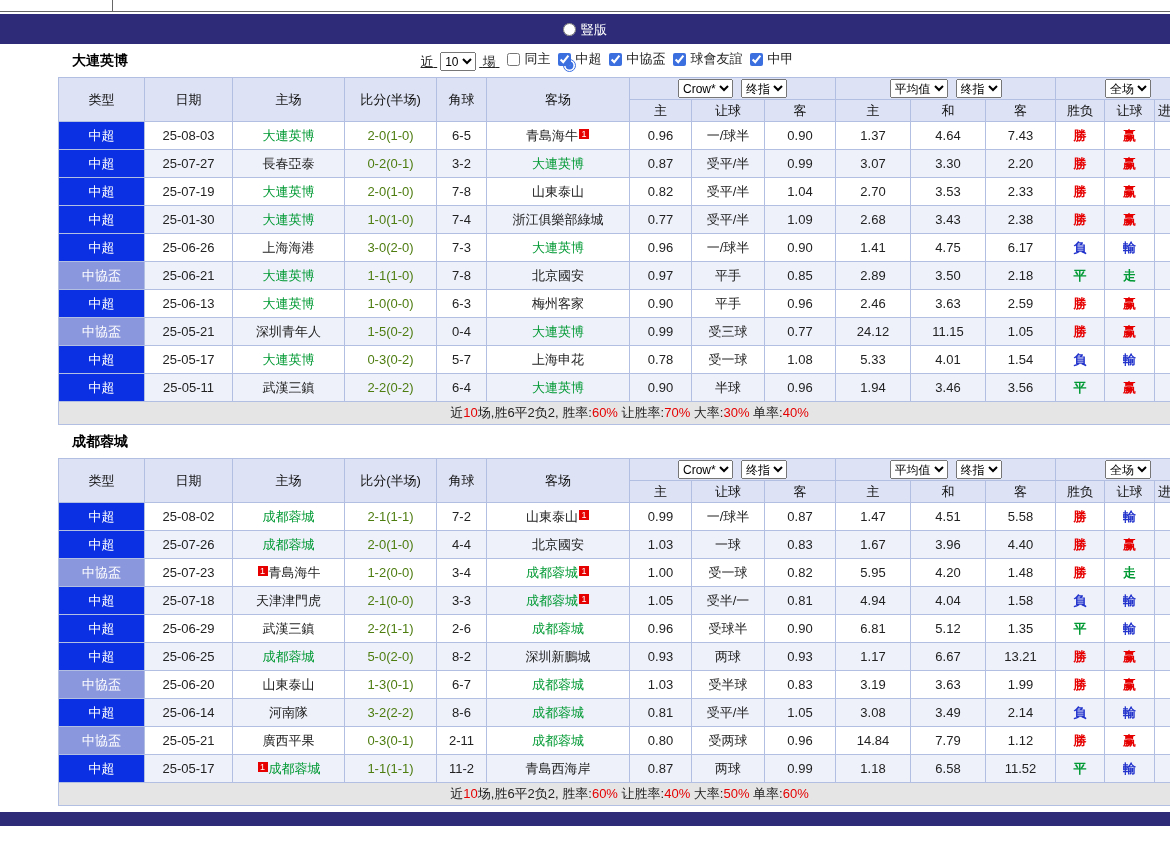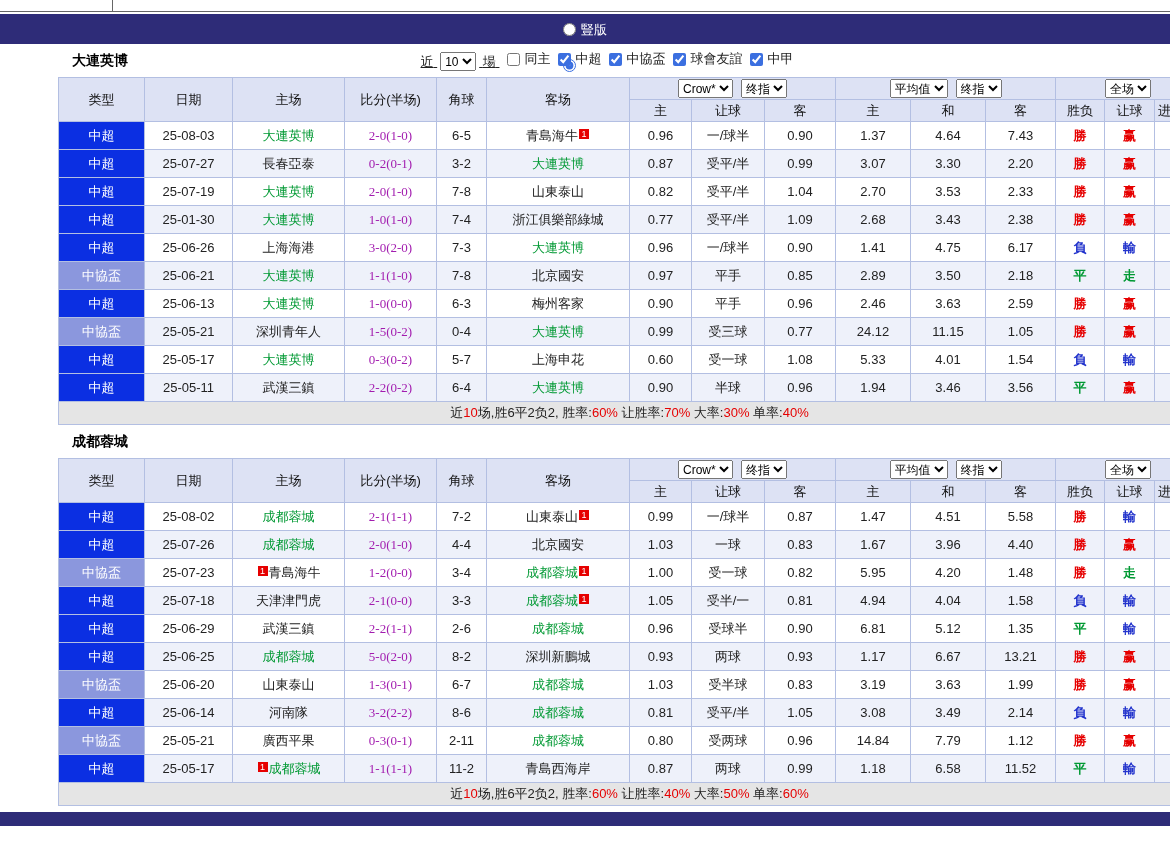--- a/index.html
+++ b/index.html
@@ -25,21 +25,21 @@
   .filters select { font-size: 12px; height: 19px; margin: 0 3px; }
   .filters label { margin-left: 8px; display: inline-flex; align-items: center; gap: 2px; cursor: pointer; }
   table { border-collapse: collapse; table-layout: fixed; width: 1142px; font-size: 13px; }
   th, td { border: 1px solid #b3bfe2; text-align: center; white-space: nowrap; overflow: hidden; padding: 0; }
   thead th { background: #dde2f4; font-weight: normal; height: 22px; color: #111; }
   tbody td { height: 28px; }
   tbody tr:nth-child(even) { background: #eef1fa; }
   td.type { color: #fff; }
   td.csl { background: #0b2fe2; }
   td.cup { background: #8b97dd; }
-  .score { color: #a21caf; font-family: Liberation Serif, serif; }
+  .score { color: #4d7c0f; }
   .red { color: #e60000; }
   .blue { color: #2233cc; }
   .green { color: #009933; }
   .bold { font-weight: bold; }
   .badge {
     display: inline-block; width: 10px; height: 10px; line-height: 10px;
     background: #e60000; color: #fff; font-size: 9px; vertical-align: 3px;
     margin: 0 1px; text-align: center;
   }
   .sel-cell select { font-size: 12px; height: 19px; margin: 0 4px; }
@@ -260,21 +260,21 @@
           <td class="bold red">赢</td>
           <td class="bold red">大</td>
         </tr>
         <tr>
           <td class="type csl">中超</td>
           <td>25-05-17</td>
           <td><span class="green">大連英博</span></td>
           <td class="score">0-3(0-2)</td>
           <td>5-7</td>
           <td><span>上海申花</span></td>
-          <td>0.60</td>
+          <td>0.78</td>
           <td>受一球</td>
           <td>1.08</td>
           <td>5.33</td>
           <td>4.01</td>
           <td>1.54</td>
           <td class="bold blue">負</td>
           <td class="bold blue">輸</td>
           <td class="bold red">大</td>
         </tr>
         <tr>

